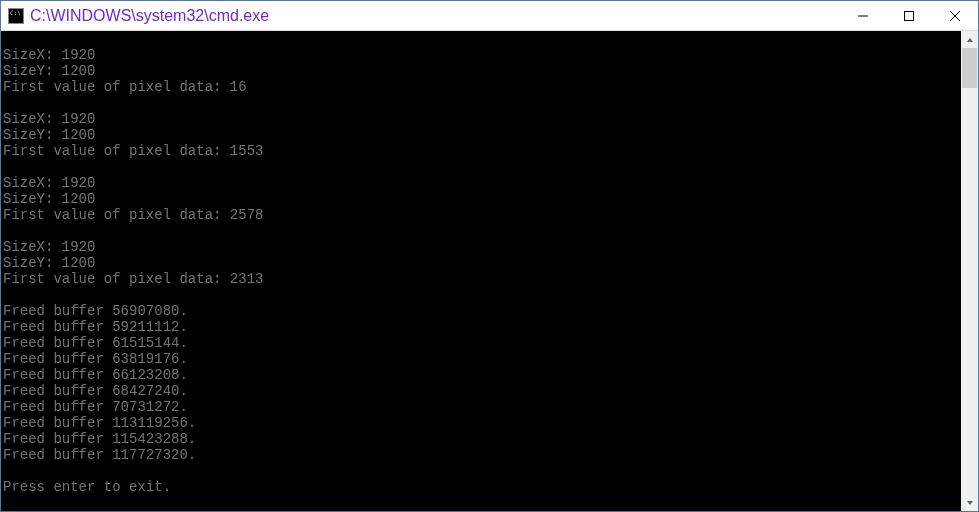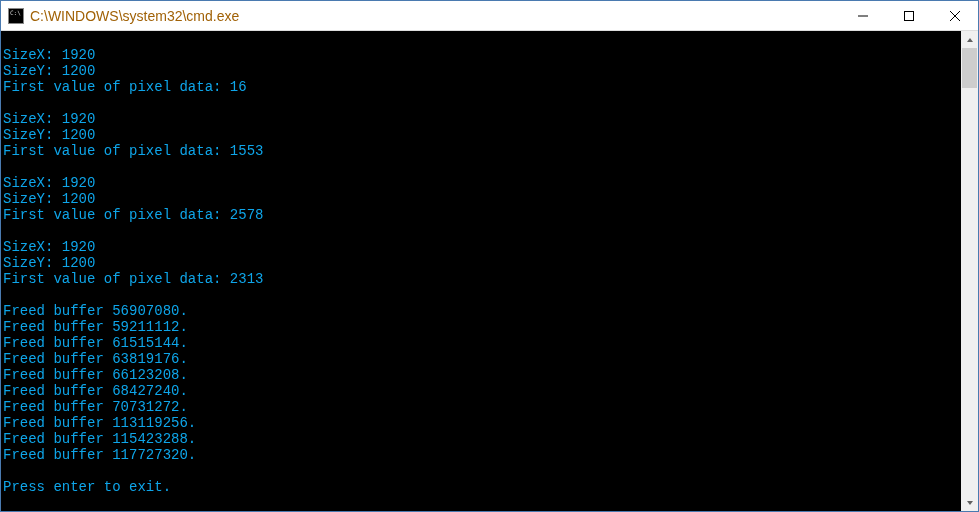--- a/index.html
+++ b/index.html
@@ -39,22 +39,22 @@
       content: "C:\\";
       position: absolute;
       top: 1px;
       left: 1px;
       font-size: 6px;
       color: #ccc;
       font-family: Consolas, monospace;
       line-height: 6px;
     }
     .title {
-      font-size: 14px;
-      color: #a16207;
+      font-size: 16px;
+      color: #6d28d9;
       flex: 1;
       white-space: nowrap;
       overflow: hidden;
     }
     .win-controls {
       display: flex;
       height: 100%;
     }
     .win-btn {
       width: 46px;
@@ -68,21 +68,21 @@
     .content-wrap {
       flex: 1;
       display: flex;
       background: #000;
       position: relative;
       min-height: 0;
     }
     .console {
       flex: 1;
       background: #000;
-      color: #0ea5e9;
+      color: #737373;
       font-family: Consolas, "Courier New", monospace;
       font-size: 14px;
       line-height: 16px;
       padding: 0 0 16px 2px;
       white-space: pre;
       overflow: hidden;
     }
     .scrollbar {
       width: 17px;
       background: #f0f0f0;

